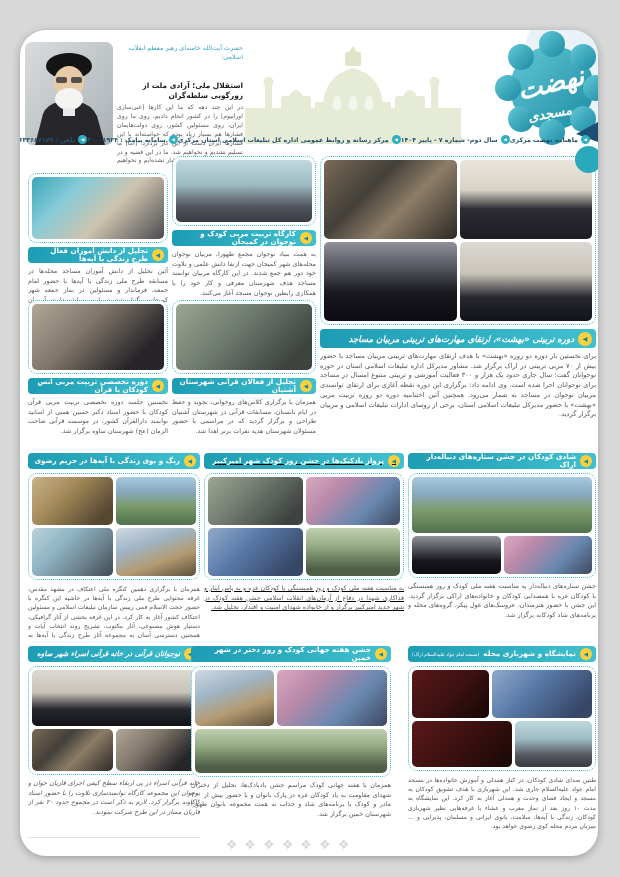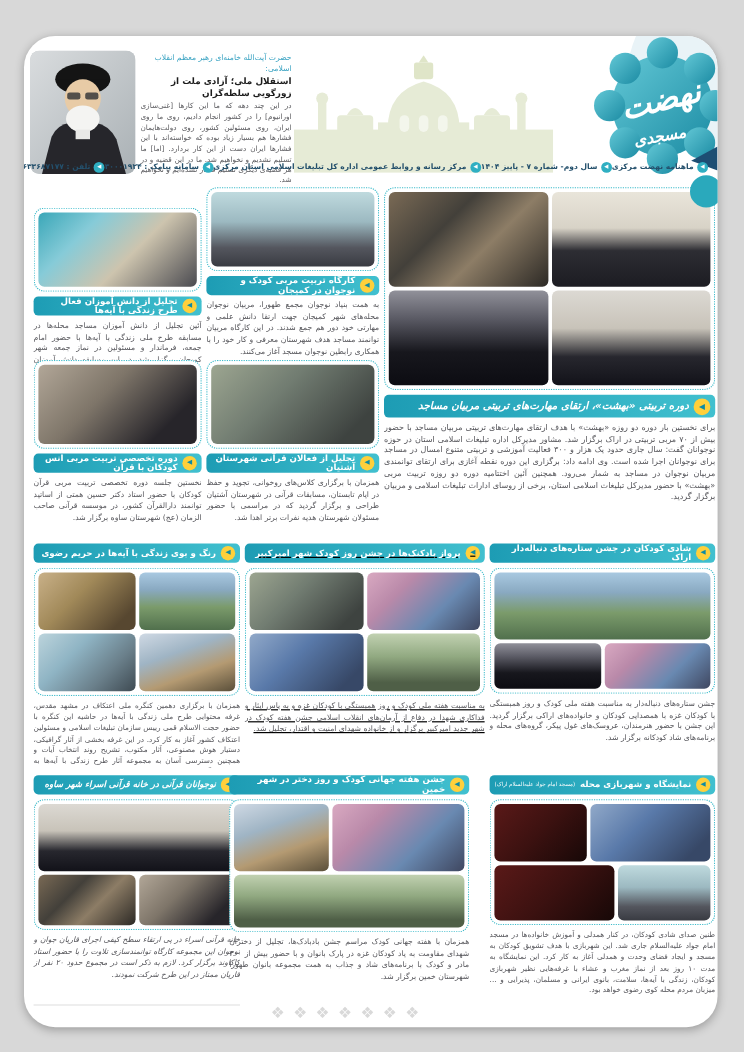--- a/index.html
+++ b/index.html
@@ -2,21 +2,21 @@
 <html lang="fa"><head>
 <meta charset="utf-8">
 <style>
   html,body{margin:0;padding:0;}
   body{width:620px;height:877px;background:#d8d8d8;font-family:"DejaVu Sans",sans-serif;position:relative;overflow:hidden;}
   .card{position:absolute;left:20px;top:30px;width:578px;height:826px;background:#ffffff;border-radius:26px;box-shadow:0 2px 8px rgba(0,0,0,.28);overflow:hidden;}
   
   .leader{position:absolute;left:5px;top:12px;width:88px;height:103px;border-radius:8px;overflow:hidden;}
   .quote{position:absolute;left:97px;top:14px;width:126px;direction:rtl;text-align:right;}
   .quote .attr{color:#3aa3c2;font-size:6.4px;font-weight:normal;line-height:9px;}
-  .quote .head{color:#1c1c1c;font-size:7.4px;font-weight:bold;line-height:10px;margin:1px 0 2px;}
+  .quote .head{color:#1c1c1c;font-size:7.4px;font-weight:bold;line-height:10px;margin:19px 0 2px;}
   .quote .qbody{color:#5a5a5e;font-size:6.1px;line-height:8.9px;text-align:justify;}
   .mosque{position:absolute;left:225px;top:16px;width:216px;height:98px;}
   .logo-wrap{position:absolute;right:0;top:0;width:108px;height:126px;}
   .infobar{position:absolute;top:101px;left:8px;right:8px;height:16px;display:flex;direction:rtl;justify-content:space-between;align-items:center;}
   .info-item{display:flex;direction:rtl;align-items:center;gap:3px;color:#24506c;font-size:6.3px;font-weight:bold;white-space:nowrap;}
   .info-ico{width:9px;height:9px;border-radius:50%;background:#2fafc2;color:#fff;font-size:4.4px;display:flex;align-items:center;justify-content:center;flex:0 0 auto;}
   
   .story{position:absolute;direction:rtl;}
   .dotted{border:1.6px dotted #3fbccb;border-radius:9px;padding:3px;background:#fff;position:relative;}
   .photo{border-radius:5px;}
@@ -166,21 +166,21 @@
   </div>
 
   <div class="story" style="left:152px;top:126px;width:144px;">
     <div class="dotted">
         <div class="photo p6" style="height:62px;"></div>
       </div>
     <div class="hbar">
       <span class="hl-circle">◀</span>
       <span class="t">کارگاه تربیت مربی کودک و نوجوان در کمیجان</span>
     </div>
-    <div class="btxt" style="height:56px;">به همت بنیاد نوجوان مجمع طهورا، مربیان نوجوان محله‌های شهر کمیجان جهت ارتقا دانش علمی و مهارتی خود دور هم جمع شدند. در این کارگاه مربیان توانمند مساجد هدف شهرستان معرفی و کار خود را با همکاری رابطین نوجوان مسجد آغاز می‌کنند.</div>
+    <div class="btxt" style="height:56px;">به همت بنیاد نوجوان مجمع طهورا، مربیان نوجوان محله‌های شهر کمیجان جهت ارتقا دانش علمی و تلاوت خود دور هم جمع شدند. در این کارگاه مربیان توانمند مساجد هدف شهرستان معرفی و کار خود را با همکاری رابطین نوجوان مسجد آغاز می‌کنند.</div>
   </div>
 
   <div class="story feature" style="left:300px;top:126px;width:276px;">
     <div class="dotted">
       <div class="pgrid" style="grid-template-columns:1fr 1fr;">
         <div class="photo p2" style="height:79px;"></div>
         <div class="photo p1" style="height:79px;"></div>
         <div class="photo p4" style="height:79px;"></div>
         <div class="photo p3" style="height:79px;"></div>
       </div>

